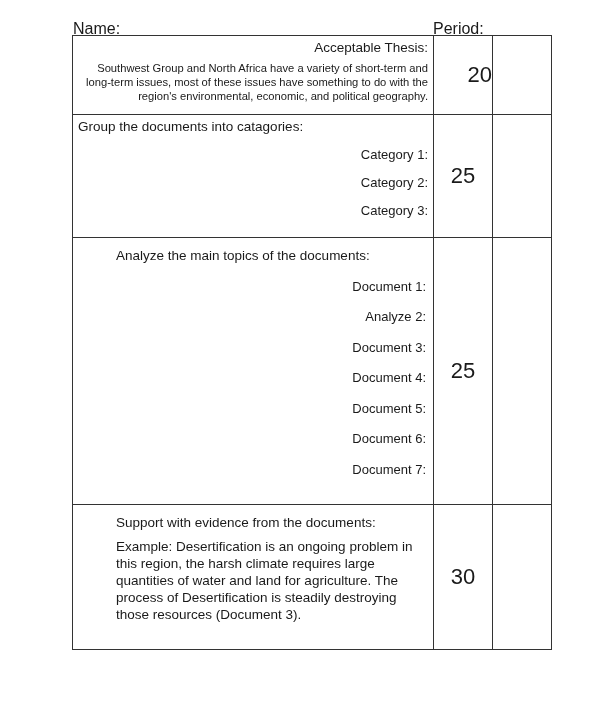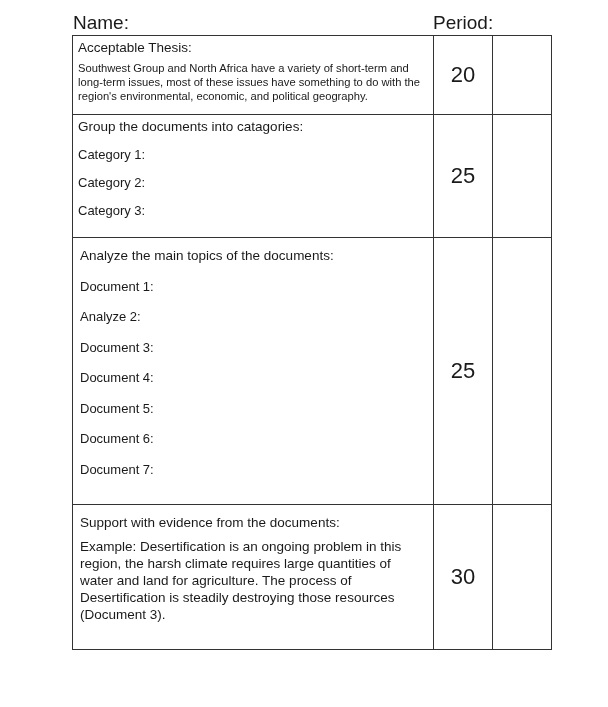--- a/index.html
+++ b/index.html
@@ -1,38 +1,38 @@
 <!DOCTYPE html>
 <html><head>
   <meta charset="utf-8">
   <style>
     html, body { margin: 0; padding: 0; background: #ffffff; }
     body { width: 608px; height: 707px; position: relative; font-family: "Liberation Sans", sans-serif; color: #1a1a1a; }
-    .top-label { position: absolute; top: 12px; font-size: 19px; }
+    .top-label { position: absolute; top: 20px; font-size: 16px; }
     #name-label { left: 73px; }
     #period-label { left: 433px; }
     table.rubric { position: absolute; left: 72px; top: 35px; border-collapse: collapse; table-layout: fixed; width: 479px; }
     table.rubric td { border: 1.5px solid #333; vertical-align: top; padding: 0; }
     col.c-main { width: 361px; }
     col.c-poss { width: 59px; }
     col.c-score { width: 59px; }
     .hdr td { height: 32px; vertical-align: middle; text-align: center; }
     .hdr .title { font-size: 17px; }
     .hdr .col-h { font-size: 13px; }
     .pts { vertical-align: middle !important; text-align: center; font-size: 22px; }
     .section-title { font-size: 13.5px; margin: 0; }
     .thesis-body { font-size: 11.2px; line-height: 14px; margin-top: 6px; }
-    .line-item { font-size: 13px; }
+    .line-item { font-size: 13px; text-align: right; }
     .evidence { font-size: 13.5px; line-height: 17px; margin-top: 8px; }
-    #row-thesis td { height: 78px; }
+    #row-thesis td { height: 78px; text-align: right; }
     #row-categories td { height: 122px; }
     #row-documents td { height: 266px; }
     #row-evidence td { height: 144px; }
     .cell-pad { padding: 4px 5px 0 5px; }
-    .cell-pad2 { padding: 10px 7px 0 7px; }
+    .cell-pad2 { padding: 10px 7px 0 7px; margin-left: 36px; }
     .cat-item { margin-top: 13px; }
     .doc-item { margin-top: 15.5px; }
   </style>
 </head>
 <body>
 
 <div id="name-label" class="top-label">Name:</div>
 <div id="period-label" class="top-label">Period:</div>
 
 <table class="rubric">

